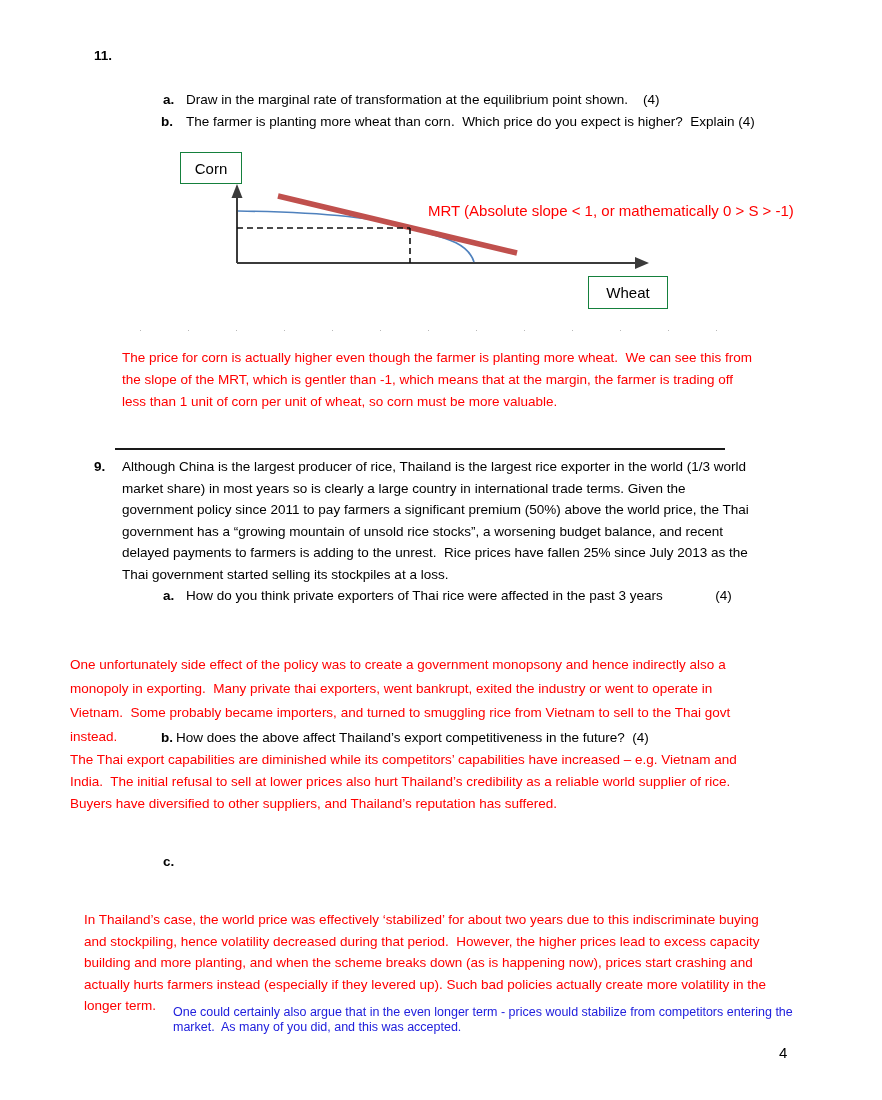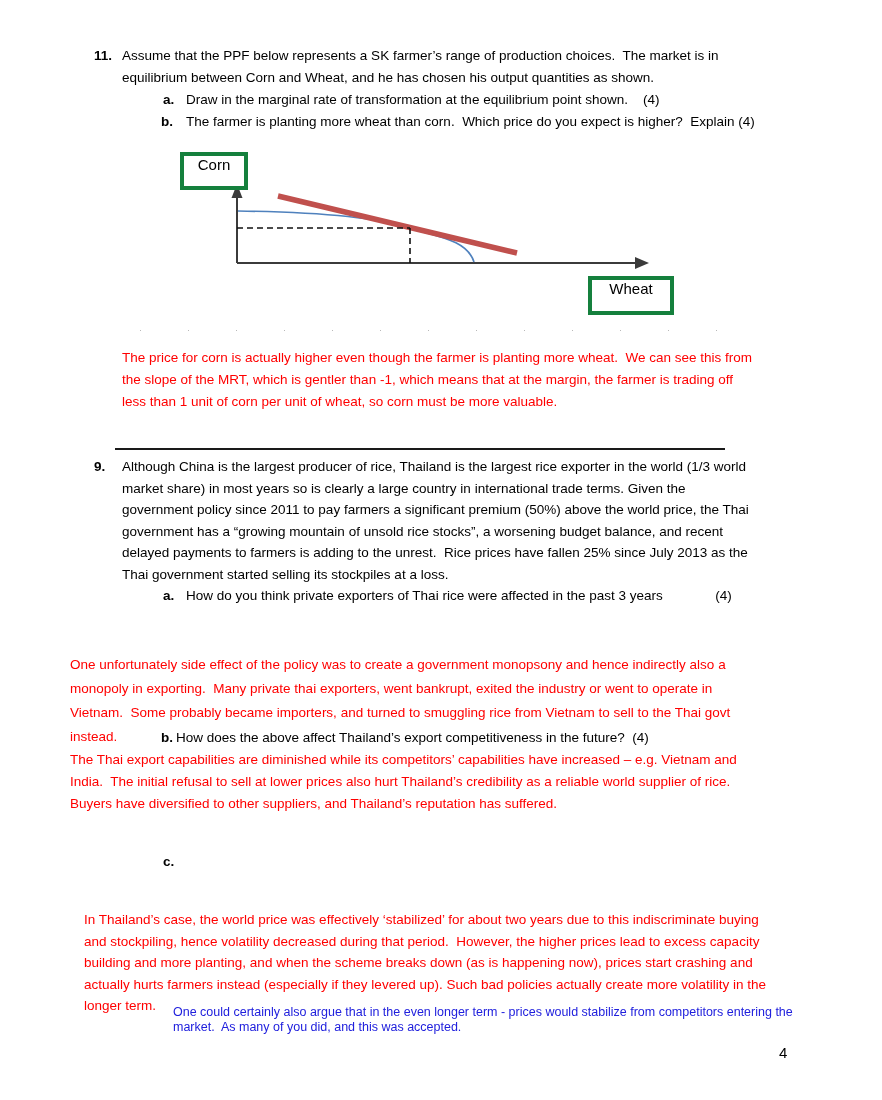--- a/index.html
+++ b/index.html
@@ -6,39 +6,37 @@
   .page{position:relative;width:882px;height:1100px;background:#ffffff;overflow:hidden;
         font-family:"Liberation Sans",sans-serif;color:#000;border-radius:20px;}
   .t{position:absolute;white-space:pre-wrap;font-size:13.5px;line-height:21.5px;color:#000;}
   .bold{font-weight:bold;}
   .red{color:#ff0000;}
   .ansA{line-height:24px;margin-top:32px;}
   .ansB{line-height:22px;}
   .ansC{line-height:21.5px;margin-left:14px;}
   .qtext{width:750px;}
   .answide{width:792px;}
-  .axisbox{position:absolute;border:4px solid #15803d;background:#fff;display:flex;
-           justify-content:center;font-size:15px;color:#000;}
+  .axisbox{position:absolute;border:1px solid #15803d;background:#fff;display:flex;
+           align-items:center;justify-content:center;font-size:15px;color:#000;}
   .mrtlabel{position:absolute;color:#ff0000;font-size:15px;white-space:nowrap;}
   .blue-note{position:absolute;color:#2020dd;font-size:12.5px;line-height:15px;
              white-space:pre-wrap;width:712px;}
   .sep{position:absolute;height:0;border-top:2px solid #1a1a1a;}
   .dotrow{position:absolute;height:1px;
           background:repeating-linear-gradient(to right,#b9b9b9 0 1px,transparent 1px 48px);}
   .pagenum{position:absolute;font-size:15px;color:#000;}
   svg{position:absolute;overflow:visible;}
 </style>
 </head>
 <body>
 
 <div class="page">
 
   <div class="t bold" style="left:94px;top:45px">11.</div>
-  <div class="t qtext" style="left:122px;top:45px;width:700px">Assume that the PPF below represents a SK farmer’s range of production choices.  The market is in
-equilibrium between Corn and Wheat, and he has chosen his output quantities as shown.</div>
   <div class="t bold" style="left:163px;top:89px">a.</div>
   <div class="t" style="left:186px;top:89px;width:660px">Draw in the marginal rate of transformation at the equilibrium point shown.    (4)</div>
   <div class="t bold" style="left:161px;top:111px">b.</div>
   <div class="t" style="left:186px;top:111px;width:670px">The farmer is planting more wheat than corn.  Which price do you expect is higher?  Explain (4)</div>
 
   <svg style="left:170px;top:140px" width="520" height="180" viewBox="0 0 520 180">
 
     <line x1="67" y1="56" x2="67" y2="123" stroke="#3b3b3b" stroke-width="2"></line>
     <polygon points="67,44 61.5,58 72.5,58" fill="#3b3b3b"></polygon>
 
@@ -52,20 +50,21 @@
     <line x1="67" y1="88" x2="240" y2="88" stroke="#111" stroke-width="1.6" stroke-dasharray="6 4"></line>
     <line x1="240" y1="88" x2="240" y2="123" stroke="#111" stroke-width="1.6" stroke-dasharray="6 4"></line>
   </svg>
 
   <div class="axisbox" style="left:180px;top:152px;width:60px;height:30px">
     <span>Corn</span>
   </div>
   <div class="axisbox" style="left:588px;top:276px;width:78px;height:31px">
     <span>Wheat</span>
   </div>
+  <div class="mrtlabel" style="left:428px;top:202px">MRT (Absolute slope &lt; 1, or mathematically 0 &gt; S &gt; -1)</div>
 
   <div class="dotrow" style="left:140px;top:330px;width:622px"></div>
 
   <div class="t red" style="left:122px;top:347px;width:710px;line-height:21.8px">The price for corn is actually higher even though the farmer is planting more wheat.  We can see this from
 the slope of the MRT, which is gentler than -1, which means that at the margin, the farmer is trading off
 less than 1 unit of corn per unit of wheat, so corn must be more valuable.</div>
 
   <div class="sep" style="left:115px;top:448px;width:610px"></div>
 
   <div class="t bold" style="left:94px;top:456px">9.</div>

